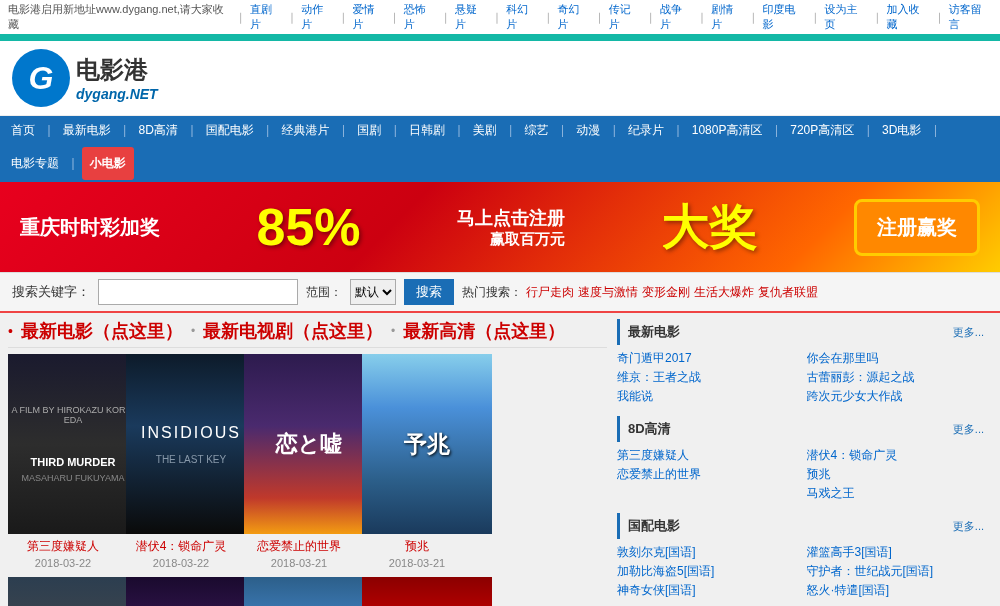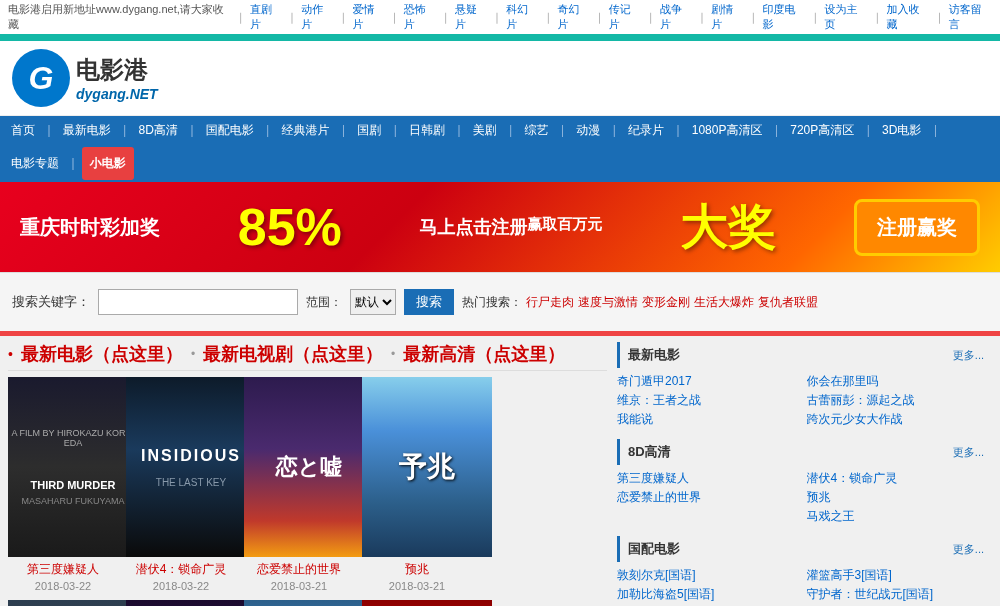--- a/index.html
+++ b/index.html
@@ -21,21 +21,21 @@
     .nav-bar { background: #1a6db5; padding: 0 4px; display: flex; align-items: center; flex-wrap: wrap; }
     .nav-bar a { color: #fff; text-decoration: none; padding: 6px 7px; display: inline-block; font-size: 12px; }
     .nav-bar .sep { color: #adc8e8; padding: 0 1px; }
     .nav-bar .hot-link { background: #e84040; color: #fff; padding: 8px 8px; border-radius: 3px; font-weight: bold; margin: 2px 2px; }
 
     
     .banner { width: 100%; height: 90px; background: linear-gradient(135deg, #e8001e 0%, #cc0010 40%, #ff6600 80%, #ffcc00 100%); display: flex; align-items: center; justify-content: space-between; padding: 0 20px; overflow: hidden; position: relative; }
     .banner-btn { background: #ff8800; border: 3px solid #ffcc00; color: #fff; font-size: 20px; font-weight: bold; padding: 12px 20px; border-radius: 8px; cursor: pointer; }
 
     
-    .search-bar { background: #f5f5f5; border-top: 1px solid #ddd; border-bottom: 5px solid #ef4444; padding: 16px 12px; display: flex; align-items: center; gap: 8px; }
+    .search-bar { background: #f5f5f5; border-top: 1px solid #ddd; border-bottom: 2px solid #ef4444; padding: 6px 12px; display: flex; align-items: center; gap: 8px; }
     .search-label { color: #333; font-size: 13px; }
     .search-input { width: 200px; height: 26px; border: 1px solid #aaa; padding: 0 4px; font-size: 13px; }
     .search-range-label { color: #333; }
     .search-select { height: 26px; border: 1px solid #aaa; font-size: 12px; }
     .search-btn { background: #1a6db5; color: #fff; border: none; padding: 4px 12px; height: 26px; cursor: pointer; font-size: 13px; }
     .hot-searches { display: flex; align-items: center; gap: 4px; color: #333; }
     .hot-searches a { color: #cc0000; text-decoration: none; font-size: 12px; }
 
     
     .content { display: flex; gap: 0; padding: 6px 8px; }
@@ -157,21 +157,21 @@
   <a href="#" class="hot-link">小电影</a>
 </div>
 
 <div class="banner">
   <div style="color:#fff; font-size:20px; font-weight:bold; line-height:1.3;">
     重庆时时彩加奖
   </div>
   <div style="display:flex;align-items:baseline;gap:4px;">
     <span style="font-size:52px;font-weight:bold;color:#ffff00;text-shadow:2px 2px 4px rgba(0,0,0,0.4);">85%</span>
   </div>
-  <div style="display:flex;flex-direction:row;align-items:flex-start;">
+  <div style="display:flex;flex-direction:column;align-items:flex-end;">
     <div style="color:#fff;font-size:18px;font-weight:bold;">马上点击注册</div>
     <div style="color:#fff;font-size:15px;font-weight:bold;">赢取百万元</div>
   </div>
   <div style="font-size:48px;font-weight:bold;color:#ffff00;text-shadow:2px 2px 4px rgba(0,0,0,0.4);">大奖</div>
   <button class="banner-btn">注册赢奖</button>
 </div>
 
 <div class="search-bar">
   <span class="search-label">搜索关键字：</span>
   <input type="text" class="search-input" style="">
@@ -215,21 +215,21 @@
           </div>
         </div>
         <a href="#" class="movie-title">第三度嫌疑人</a>
         <div class="movie-date">2018-03-22</div>
       </div>
 
       <div class="movie-card">
         <div class="movie-poster poster-2">
           <div class="poster-placeholder">
             <div style="text-align:center;">
-              <div style="font-size:16px;color:#fff;font-weight:bold;letter-spacing:2px;">INSIDIOUS</div>
+              <div style="font-size:16px;color:#fff;font-weight:normal;letter-spacing:2px;">INSIDIOUS</div>
               <div style="font-size:10px;color:#8899aa;margin-top:12px;">THE LAST KEY</div>
             </div>
           </div>
         </div>
         <a href="#" class="movie-title">潜伏4：锁命广灵</a>
         <div class="movie-date">2018-03-22</div>
       </div>
 
       <div class="movie-card">
         <div class="movie-poster poster-3">
@@ -240,21 +240,21 @@
           </div>
         </div>
         <a href="#" class="movie-title">恋爱禁止的世界</a>
         <div class="movie-date">2018-03-21</div>
       </div>
 
       <div class="movie-card">
         <div class="movie-poster poster-4">
           <div class="poster-placeholder">
             <div style="text-align:center;">
-              <div style="font-size:28px;color:#fff;font-weight:bold;text-shadow:1px 1px 3px #000;">予兆</div>
+              <div style="font-size:23px;color:#fff;font-weight:bold;text-shadow:1px 1px 3px #000;">予兆</div>
             </div>
           </div>
         </div>
         <a href="#" class="movie-title">预兆</a>
         <div class="movie-date">2018-03-21</div>
       </div>
     </div>
 
     <div class="movie-grid">
       <div class="movie-card">

